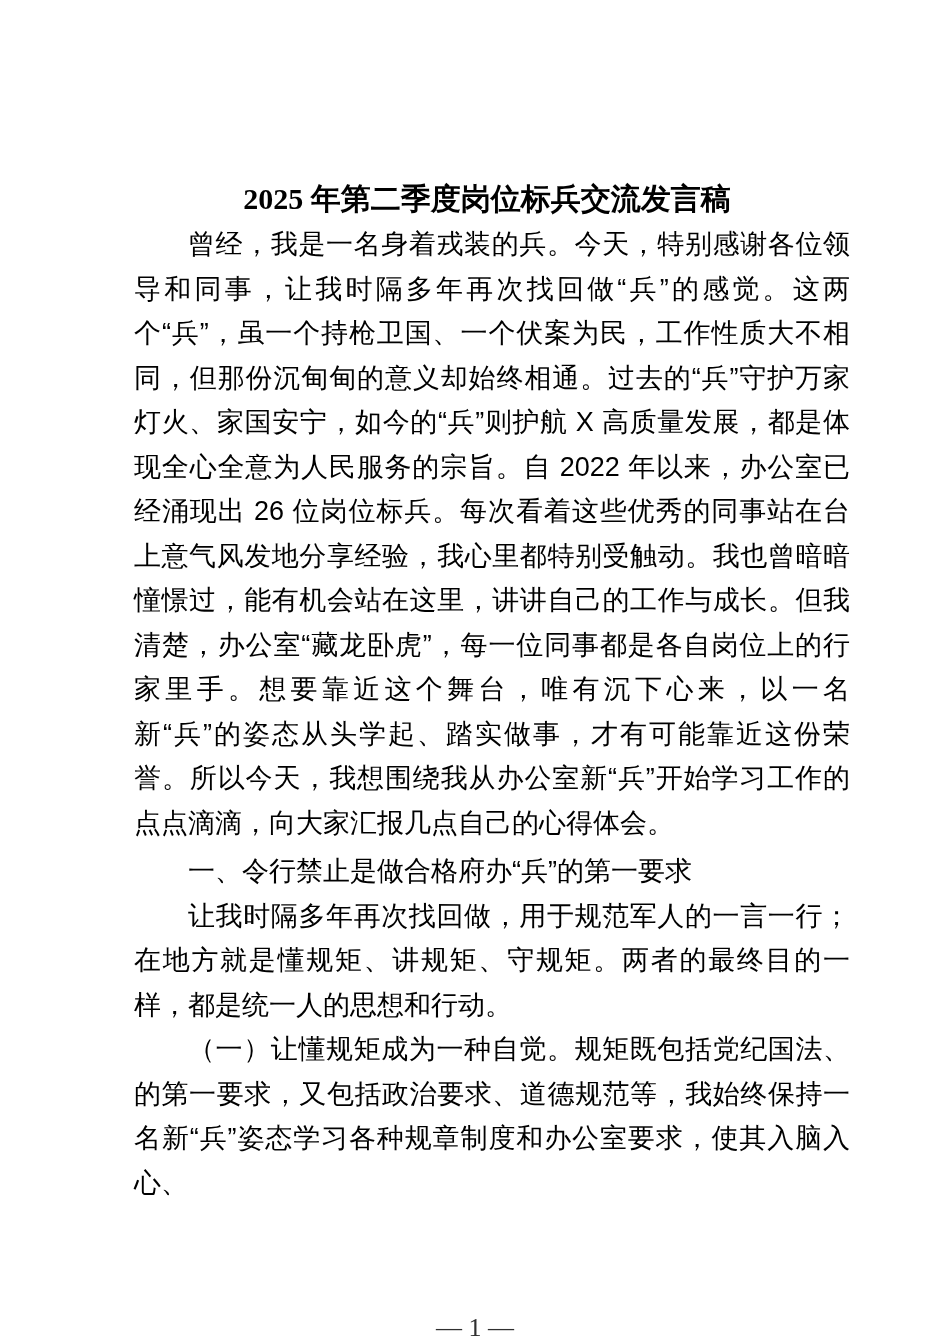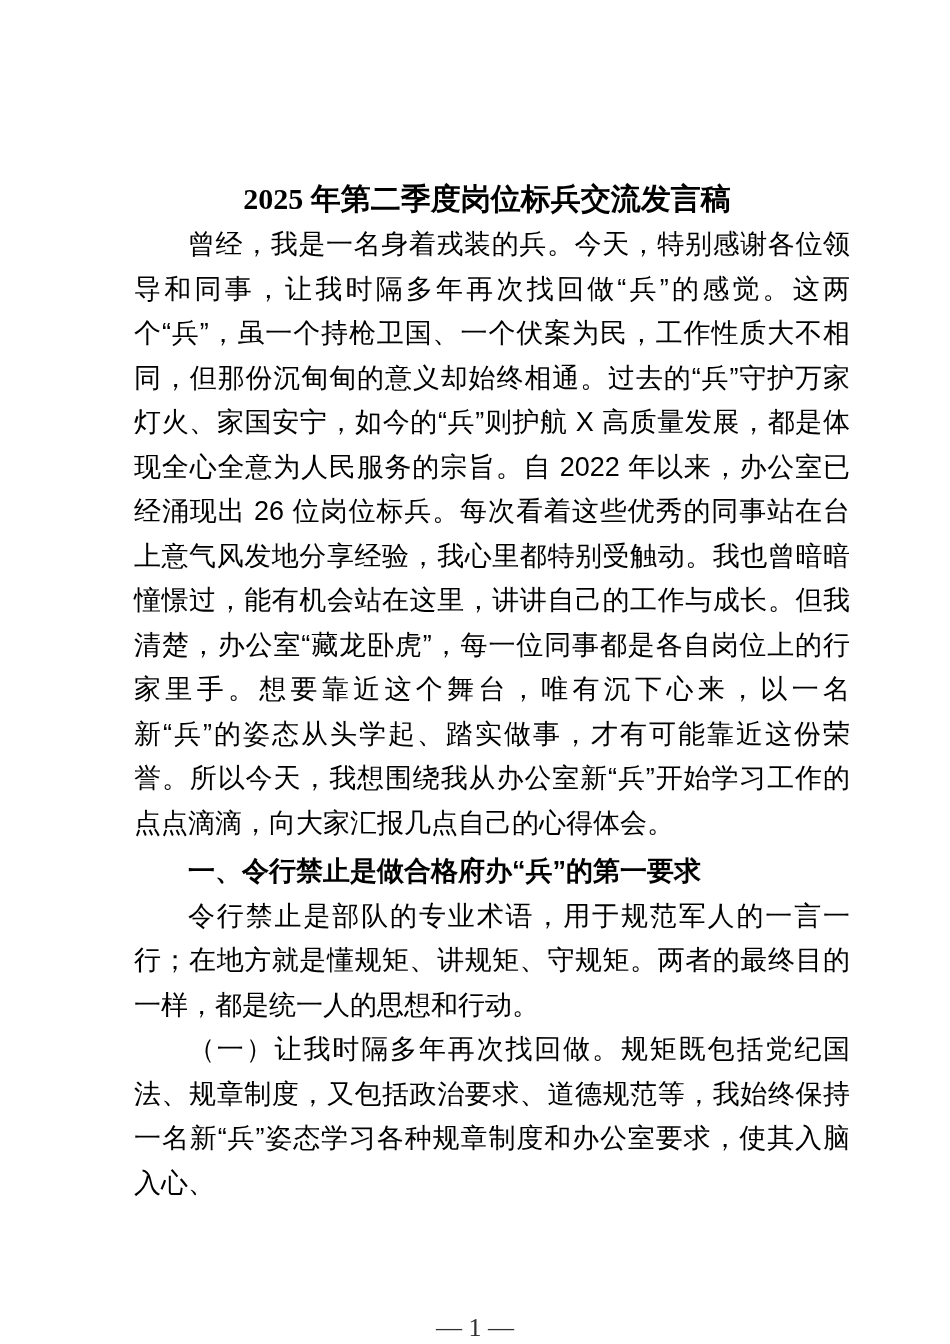--- a/index.html
+++ b/index.html
@@ -40,21 +40,21 @@
   }
   .para {
     margin: 0;
     text-indent: 2em;
   }
   .section-heading {
     margin: 4px 0 0 0;
     text-indent: 2em;
     font-size: 27px;
     line-height: 44.5px;
-    font-weight: bold;
+    font-weight: normal;
     text-align: left;
   }
   .page-footer {
     position: absolute;
     top: 1312px;
     left: 0;
     width: 950px;
     text-align: center;
     font-family: "Liberation Serif", serif;
     font-size: 26px;
@@ -68,21 +68,21 @@
 <div class="page">
 
   <h1 class="doc-title">2025 年第二季度岗位标兵交流发言稿</h1>
 
   <div class="doc-body">
 
     <p class="para">曾经，我是一名身着戎装的兵。今天，特别感谢各位领导和同事，让我时隔多年再次找回做“兵”的感觉。这两个“兵”，虽一个持枪卫国、一个伏案为民，工作性质大不相同，但那份沉甸甸的意义却始终相通。过去的“兵”守护万家灯火、家国安宁，如今的“兵”则护航 X 高质量发展，都是体现全心全意为人民服务的宗旨。自 2022 年以来，办公室已经涌现出 26 位岗位标兵。每次看着这些优秀的同事站在台上意气风发地分享经验，我心里都特别受触动。我也曾暗暗憧憬过，能有机会站在这里，讲讲自己的工作与成长。但我清楚，办公室“藏龙卧虎”，每一位同事都是各自岗位上的行家里手。想要靠近这个舞台，唯有沉下心来，以一名新“兵”的姿态从头学起、踏实做事，才有可能靠近这份荣誉。所以今天，我想围绕我从办公室新“兵”开始学习工作的点点滴滴，向大家汇报几点自己的心得体会。</p>
 
     <h2 class="section-heading">一、令行禁止是做合格府办“兵”的第一要求</h2>
 
-    <p class="para">令行禁止是部队的专业术语，用于规范军人的一言一行；在地方就是懂规矩、讲规矩、守规矩。两者的最终目的一样，都是统一人的思想和行动。</p>
+    <p class="para">让我时隔多年再次找回做，用于规范军人的一言一行；在地方就是懂规矩、讲规矩、守规矩。两者的最终目的一样，都是统一人的思想和行动。</p>
 
-    <p class="para">（一）让我时隔多年再次找回做。规矩既包括党纪国法、规章制度，又包括政治要求、道德规范等，我始终保持一名新“兵”姿态学习各种规章制度和办公室要求，使其入脑入心、</p>
+    <p class="para">（一）让懂规矩成为一种自觉。规矩既包括党纪国法、的第一要求，又包括政治要求、道德规范等，我始终保持一名新“兵”姿态学习各种规章制度和办公室要求，使其入脑入心、</p>
 
   </div>
 
   <div class="page-footer">— 1 —</div>
 
 </div>
 
 </body></html>

